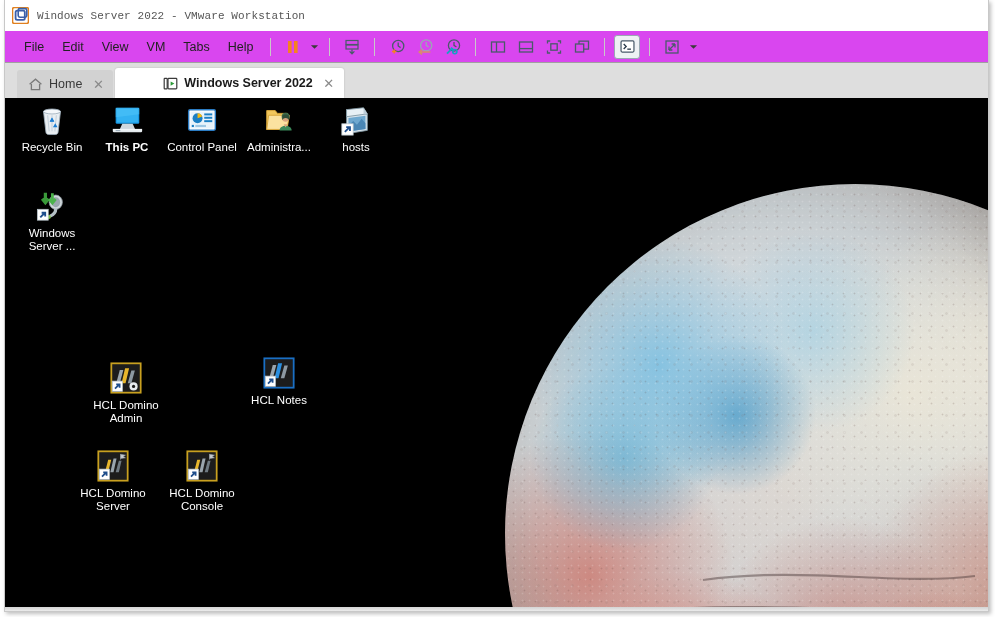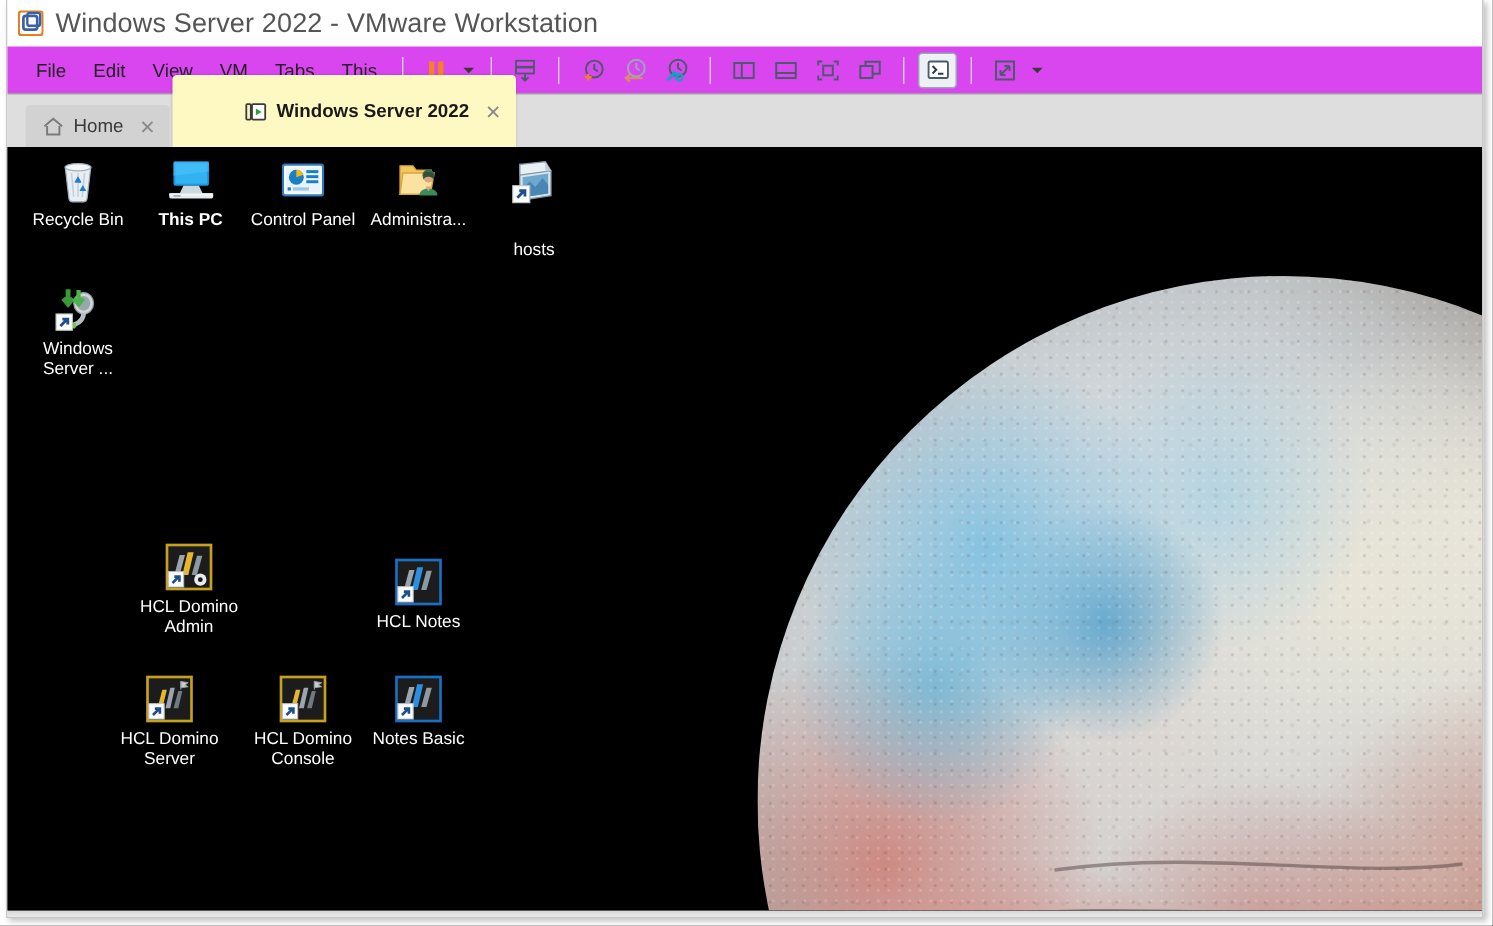--- a/index.html
+++ b/index.html
@@ -27,24 +27,25 @@
   #title-bar {
     height: 31px;
     background: #ffffff;
     display: flex;
     align-items: center;
     padding-left: 7px;
     flex: none;
   }
   #vmware-logo-icon { width: 17px; height: 17px; flex: none; margin-right: 8px; }
   #window-title {
-    font-size: 18px;
+    font-size: 11px;
     color: #555555;
     letter-spacing: 0.1px;
     white-space: nowrap;
+    font-family: Liberation Mono, monospace;
   }
 
   
   #menu-toolbar-row {
     height: 31px;
     background: #d946ef;
     display: flex;
     align-items: center;
     flex: none;
     padding-left: 10px;
@@ -95,24 +96,24 @@
     align-items: center;
     padding: 0 9px 0 11px;
     border-radius: 3px 3px 0 0;
     font-size: 12.5px;
     white-space: nowrap;
     position: relative;
     margin-right: 2px;
   }
   .tab.inactive { background: #d2d2d2; color: #3a3a3a; }
   .tab.active {
-    background: #fef9c3;
+    background: #ffffff;
     color: #1a1a1a;
     font-weight: bold;
-    height: 48px;
+    height: 30px;
     box-shadow: 0 0 2px rgba(0,0,0,0.18);
     padding-left: 48px;
   }
   .tab-icon { width: 15px; height: 15px; margin-right: 6px; flex: none; }
   .tab-close {
     margin-left: 10px;
     font-size: 13px;
     color: #8a8a8a;
     font-weight: normal;
     line-height: 1;
@@ -236,21 +237,21 @@
     <span id="window-title">Windows Server 2022 - VMware Workstation</span>
   </div>
 
   <div id="menu-toolbar-row">
 
     <div class="menu-item">File</div>
     <div class="menu-item">Edit</div>
     <div class="menu-item">View</div>
     <div class="menu-item">VM</div>
     <div class="menu-item">Tabs</div>
-    <div class="menu-item">This</div>
+    <div class="menu-item">Help</div>
 
     <div class="tb-sep"></div>
 
     <div class="tb-btn">
       <svg viewBox="0 0 20 20" width="20" height="20">
         <rect x="5" y="4" width="3.6" height="12" fill="#f58220"></rect>
         <rect x="11" y="4" width="3.6" height="12" fill="#f58220"></rect>
       </svg>
     </div>
     <div class="tb-caret">
@@ -457,21 +458,21 @@
           <circle cx="25" cy="14.6" r="4.2" fill="#3e6b4a"></circle>
           <circle cx="25" cy="16.4" r="3.4" fill="#d9a57f"></circle>
           <path d="M21.4 18.6 C 21.4 14.8, 28.6 14.8, 28.6 18.6 L28.6 14.2 C28.6 11.4, 21.4 11.4, 21.4 14.2 Z" fill="#2f4f38"></path>
           <path d="M18.6 29 C 18.6 22.4, 31.4 22.4, 31.4 29 Z" fill="#3a8a5a"></path>
           <path d="M23 22.6 L25 26 L27 22.6" fill="#d9a57f"></path>
         </svg>
       </span>
       <span class="desk-icon-label">Administra...</span>
     </div>
 
-    <div class="desk-icon" style="left:312px; top:4px;gap:20px;">
+    <div class="desk-icon" style="left:312px; top:4px;">
       <span class="desk-icon-img">
         <svg viewBox="0 0 36 36" width="34" height="34">
           <path d="M8 7 L30 11.5 L30 29 L8 32.5 Z" fill="#d8e4ec" stroke="#7d939f" stroke-width="0.9"></path>
           <path d="M8 7 L26 5 L30 11.5 L8 14.5 Z" fill="#e8f0f5" stroke="#7d939f" stroke-width="0.9"></path>
           <path d="M10 16 L28 13.4 L28 27.6 L10 30.2 Z" fill="#6fa8cf"></path>
           <path d="M10 24 L15 19 L19 23 L24 16.6 L28 21.4 L28 27.6 L10 30.2 Z" fill="#4a86b4"></path>
           <path d="M26 5 L30 11.5 L26 12 Z" fill="#bdcdd8"></path>
           <g>
             <rect x="3" y="22" width="12" height="12" fill="#ffffff" stroke="#b8c4cc" stroke-width="0.8"></rect>
             <path d="M6.2 30.6 L11 25.8 M7.6 25.6 L11.6 25.6 L11.6 29.6" fill="none" stroke="#1f4e8c" stroke-width="2"></path>
@@ -513,21 +514,21 @@
           <g>
             <circle cx="26.5" cy="27.5" r="4.6" fill="#e8ecef"></circle>
             <circle cx="26.5" cy="27.5" r="1.8" fill="#1c1c1c"></circle>
           </g>
         </svg>
       </span>
       <span class="desk-icon-label">HCL Domino Admin</span>
     </div>
 
 
-    <div class="desk-icon" style="left:235px; top:272px;">
+    <div class="desk-icon" style="left:235px; top:257px;">
       <span class="desk-icon-img">
         <svg viewBox="0 0 36 36" width="32" height="32">
           <rect x="1.5" y="1.5" width="33" height="33" fill="#1c1c1c" stroke="#1a6fc4" stroke-width="2"></rect>
           <path d="M7 24 L11 9 L15 9 L11 24 Z" fill="#9aa5ad"></path>
           <path d="M13 24 L17 7 L21.5 7 L17.5 24 Z" fill="#2a8fe0"></path>
           <path d="M20 24 L24 9.5 L28 9.5 L24 24 Z" fill="#8d99a2"></path>
           <g>
             <rect x="2.5" y="21.5" width="11.5" height="11.5" fill="#ffffff" stroke="#b8c4cc" stroke-width="0.8"></rect>
             <path d="M5.6 30 L10.2 25.4 M7 25.2 L10.8 25.2 L10.8 29" fill="none" stroke="#1f4e8c" stroke-width="2"></path>
           </g>
@@ -567,32 +568,17 @@
           </g>
           <g>
             <rect x="2.5" y="21.5" width="11.5" height="11.5" fill="#ffffff" stroke="#b8c4cc" stroke-width="0.8"></rect>
             <path d="M5.6 30 L10.2 25.4 M7 25.2 L10.8 25.2 L10.8 29" fill="none" stroke="#1f4e8c" stroke-width="2"></path>
           </g>
         </svg>
       </span>
       <span class="desk-icon-label">HCL Domino Console</span>
     </div>
 
-    <div class="desk-icon" style="left:235px; top:350px;">
-      <span class="desk-icon-img">
-        <svg viewBox="0 0 36 36" width="32" height="32">
-          <rect x="1.5" y="1.5" width="33" height="33" fill="#1c1c1c" stroke="#1a6fc4" stroke-width="2"></rect>
-          <path d="M7 24 L11 9 L15 9 L11 24 Z" fill="#9aa5ad"></path>
-          <path d="M13 24 L17 7 L21.5 7 L17.5 24 Z" fill="#2a8fe0"></path>
-          <path d="M20 24 L24 9.5 L28 9.5 L24 24 Z" fill="#8d99a2"></path>
-          <g>
-            <rect x="2.5" y="21.5" width="11.5" height="11.5" fill="#ffffff" stroke="#b8c4cc" stroke-width="0.8"></rect>
-            <path d="M5.6 30 L10.2 25.4 M7 25.2 L10.8 25.2 L10.8 29" fill="none" stroke="#1f4e8c" stroke-width="2"></path>
-          </g>
-        </svg>
-      </span>
-      <span class="desk-icon-label">Notes Basic</span>
-    </div>
 
   </div>
 
   <div id="window-bottom-edge"></div>
 </div>
 
 </body></html>

